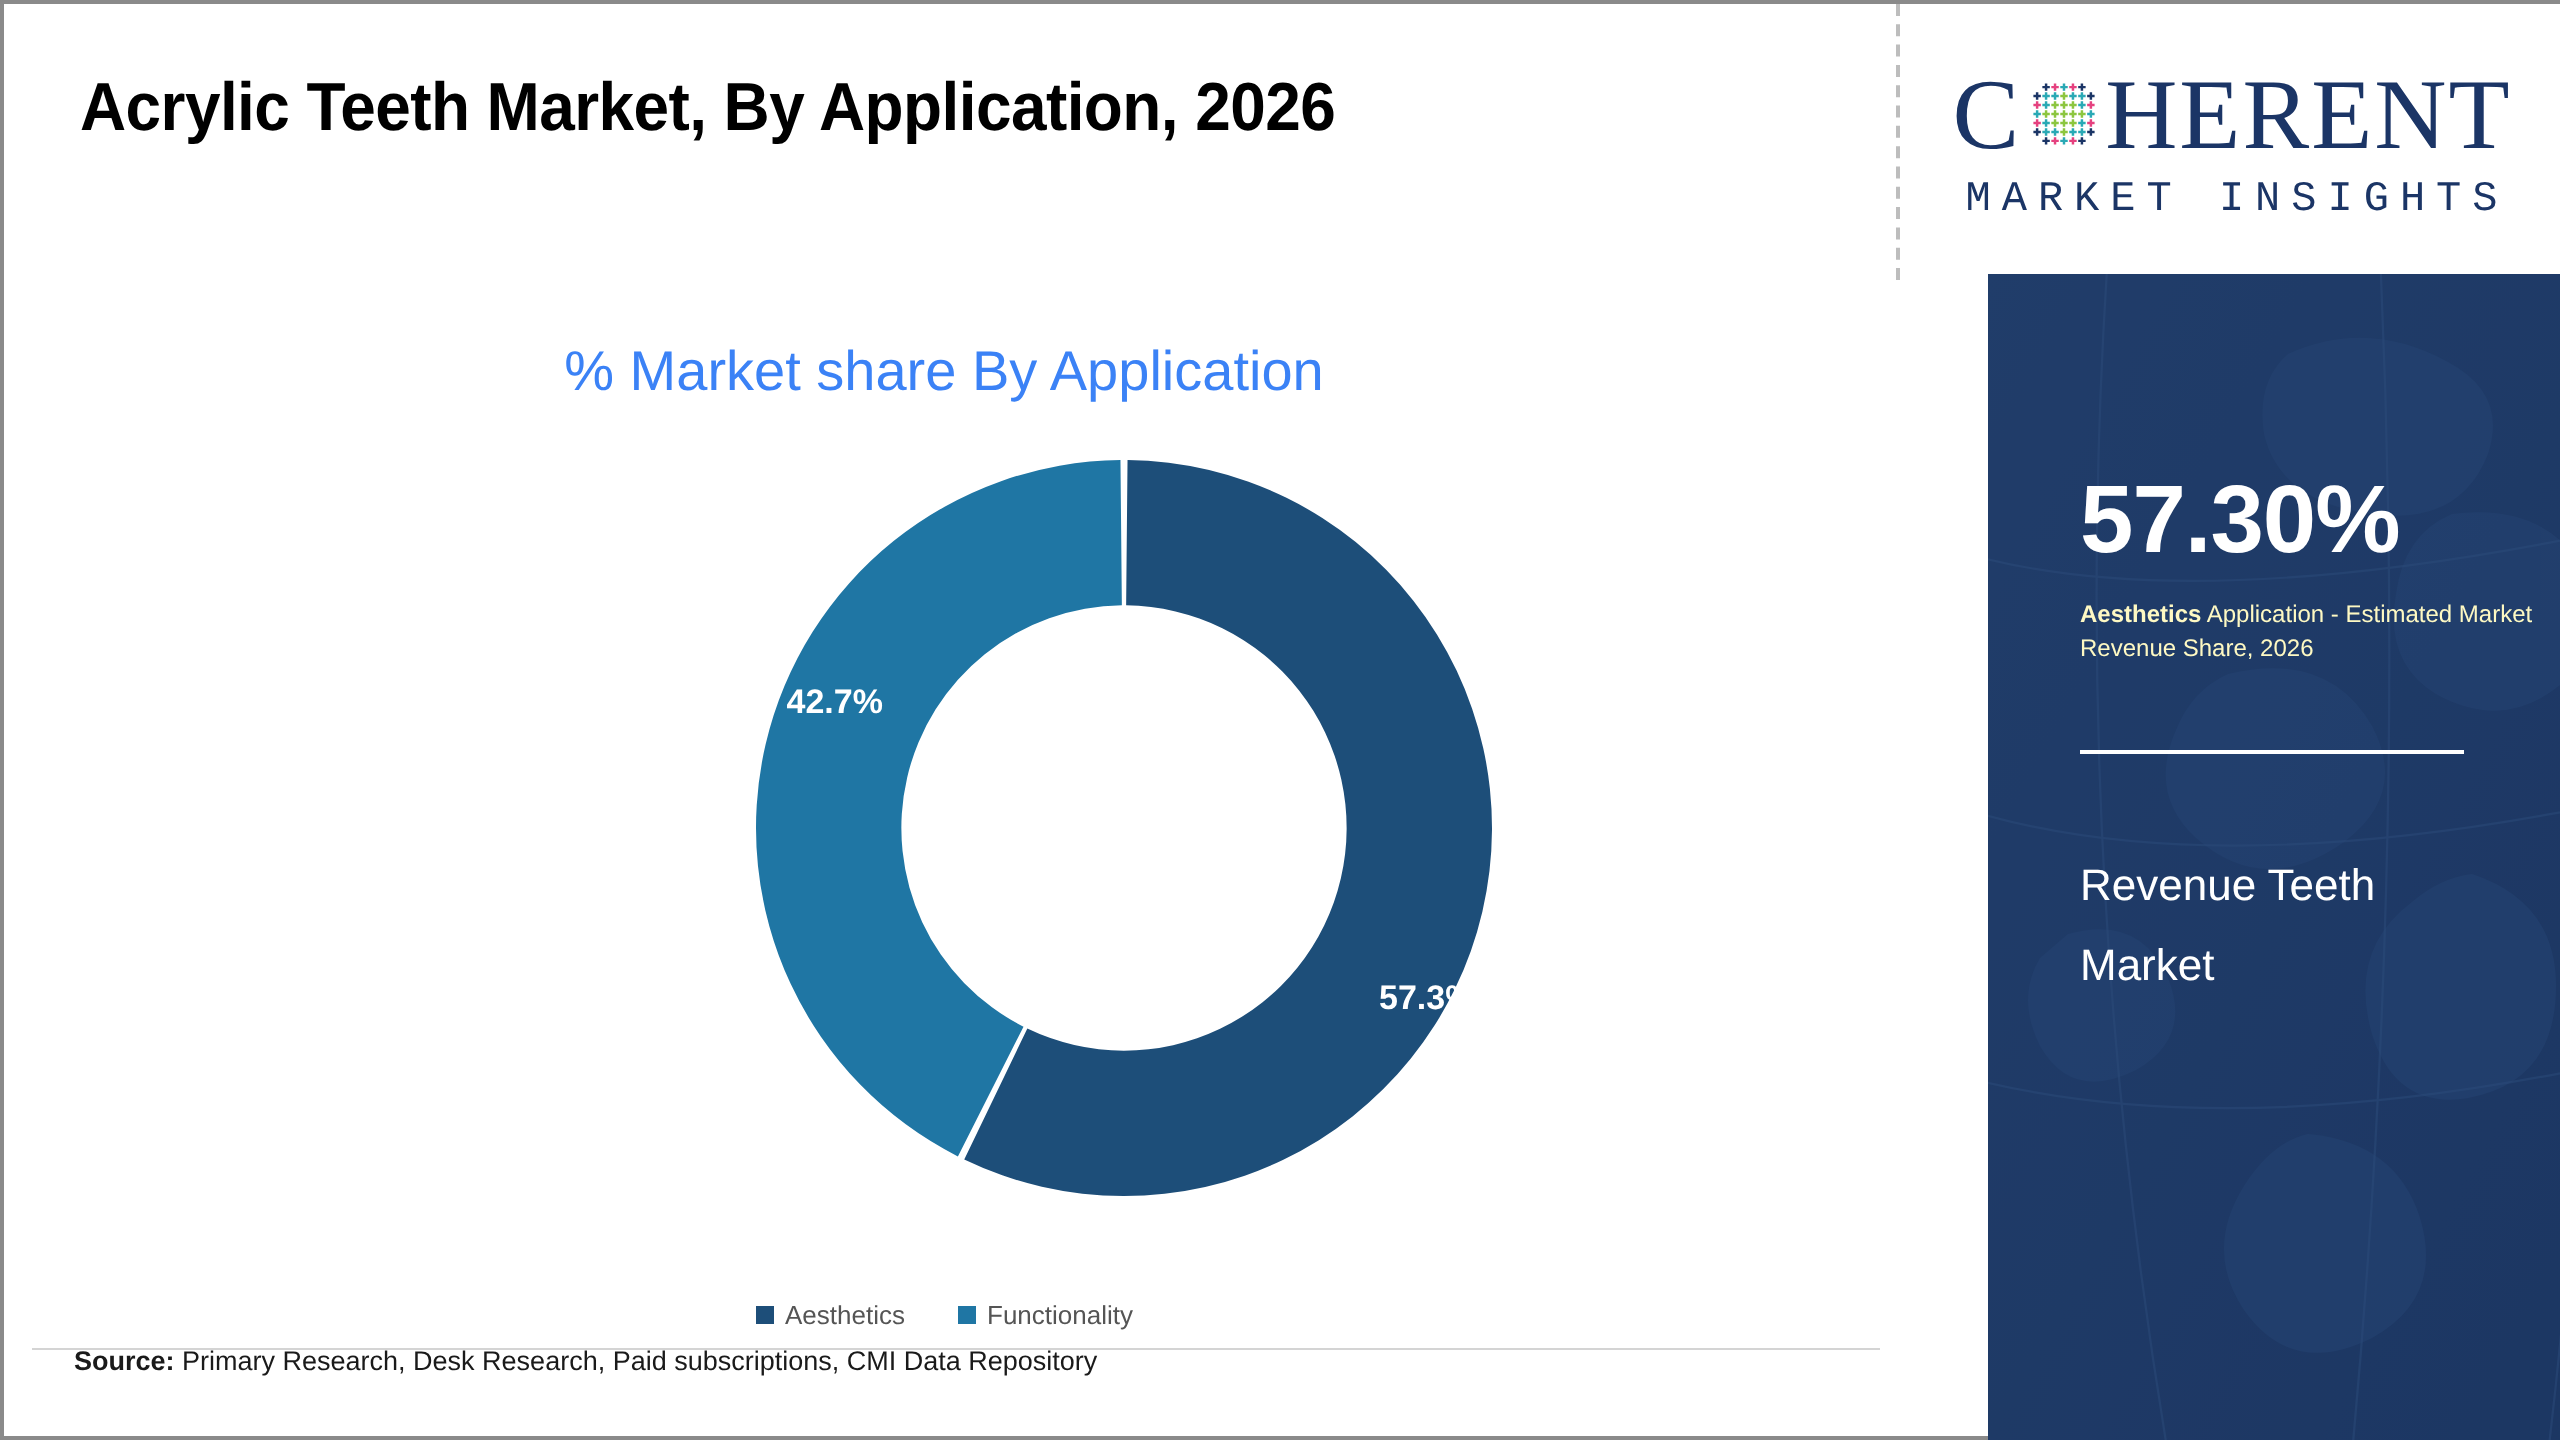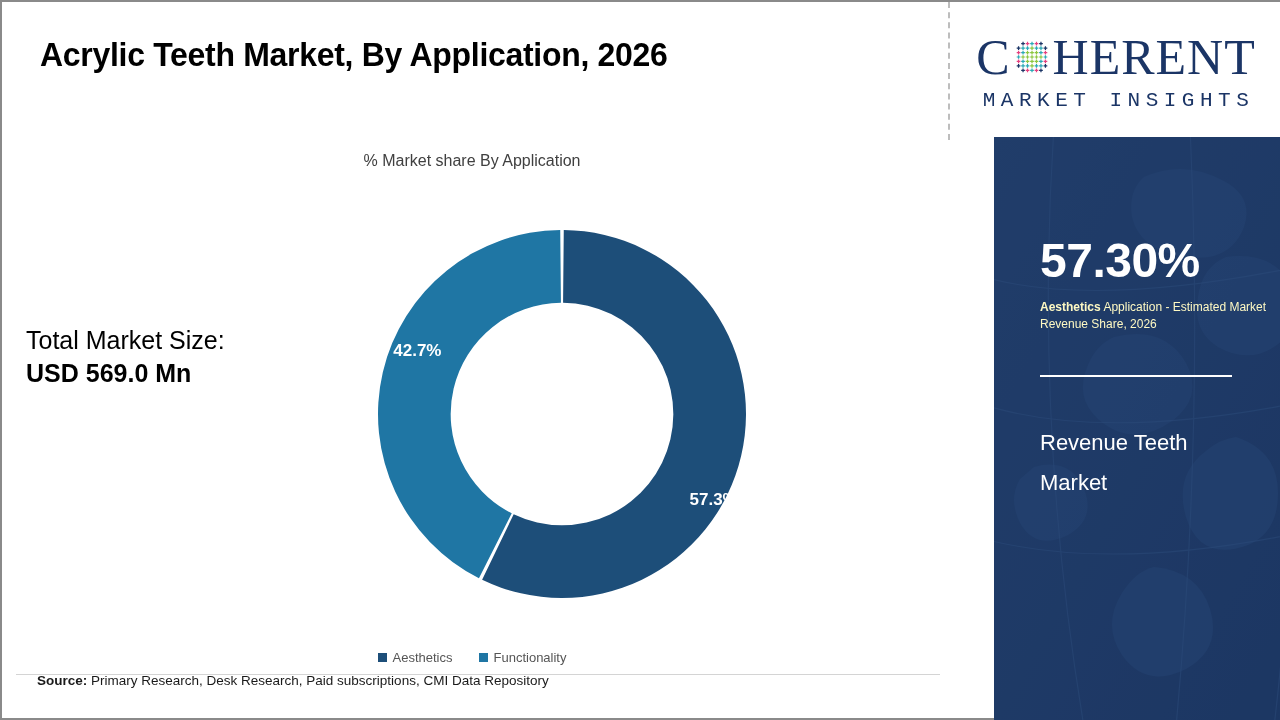--- a/index.html
+++ b/index.html
@@ -33,25 +33,25 @@
     letter-spacing: -0.3px;
     white-space: nowrap;
     font-family: "Liberation Sans Narrow", "Liberation Sans", sans-serif;
     transform: scaleX(0.94);
     transform-origin: left center;
   }
 
   .chart-subtitle {
     position: absolute;
     left: 0;
-    top: 150px;
+    top: 168px;
     width: 940px;
     text-align: center;
-    font-size: 16px;
-    color: #404040;
+    font-size: 28px;
+    color: #3b82f6;
   }
 
   .total-block {
     position: absolute;
     left: 24px;
     top: 322px;
     line-height: 1.32;
   }
   .total-label {
     font-size: 25px;
@@ -216,24 +216,20 @@
 </style>
 </head>
 <body>
 
 <div id="canvas">
 
   <div class="chart-title">Acrylic Teeth Market, By Application, 2026</div>
 
   <div class="chart-subtitle">% Market share By Application</div>
 
-  <div class="total-block">
-    <span class="total-label">Total Market Size:</span>
-    <span class="total-value">USD 569.0 Mn</span>
-  </div>
 
   <div id="donut-wrap">
     <svg id="donut-svg" viewBox="0 0 370 370">
       <g id="donut-slices">
           <path d="M 186.7662460770816 1.0084774376950065 A 184 184 0 1 1 105.1199276579321 350.7563695386274 L 136.6725562330489 285.2826035708696 A 111.32 111.32 0 1 0 186.06857887663438 73.68512884980548 Z" fill="#1d4e79"></path>
           <path d="M 101.95255023038743 349.1923295612912 A 184 184 0 0 1 183.23375392291828 1.0084774376950065 L 183.93142112336557 73.68512884980548 A 111.32 111.32 0 0 0 134.75629288938438 284.3363593845812 Z" fill="#1f76a4"></path>
         </g>
       <g id="donut-labels">
           <text x="336.6249739061384" y="271.2286246125117" text-anchor="middle" dominant-baseline="middle" class="slice-label">57.3%</text>
           <text x="40.37502609386161" y="122.77137538748835" text-anchor="middle" dominant-baseline="middle" class="slice-label">42.7%</text>

